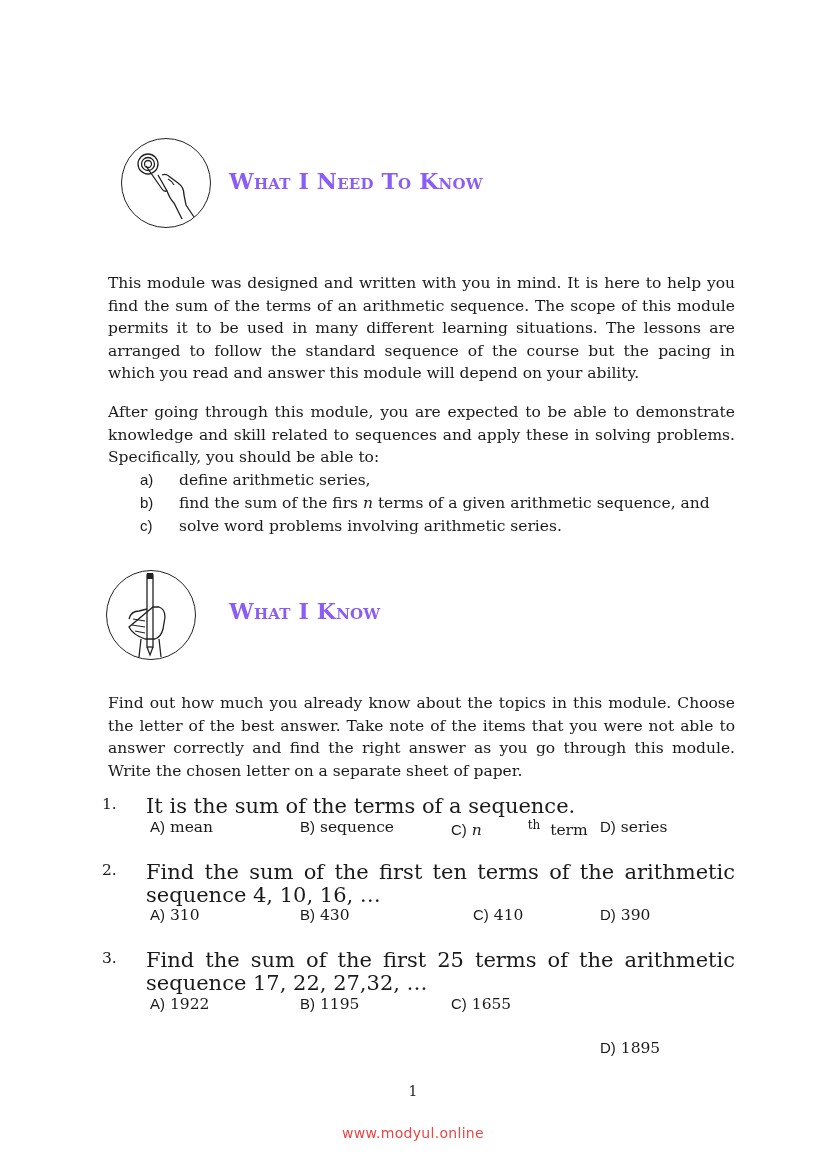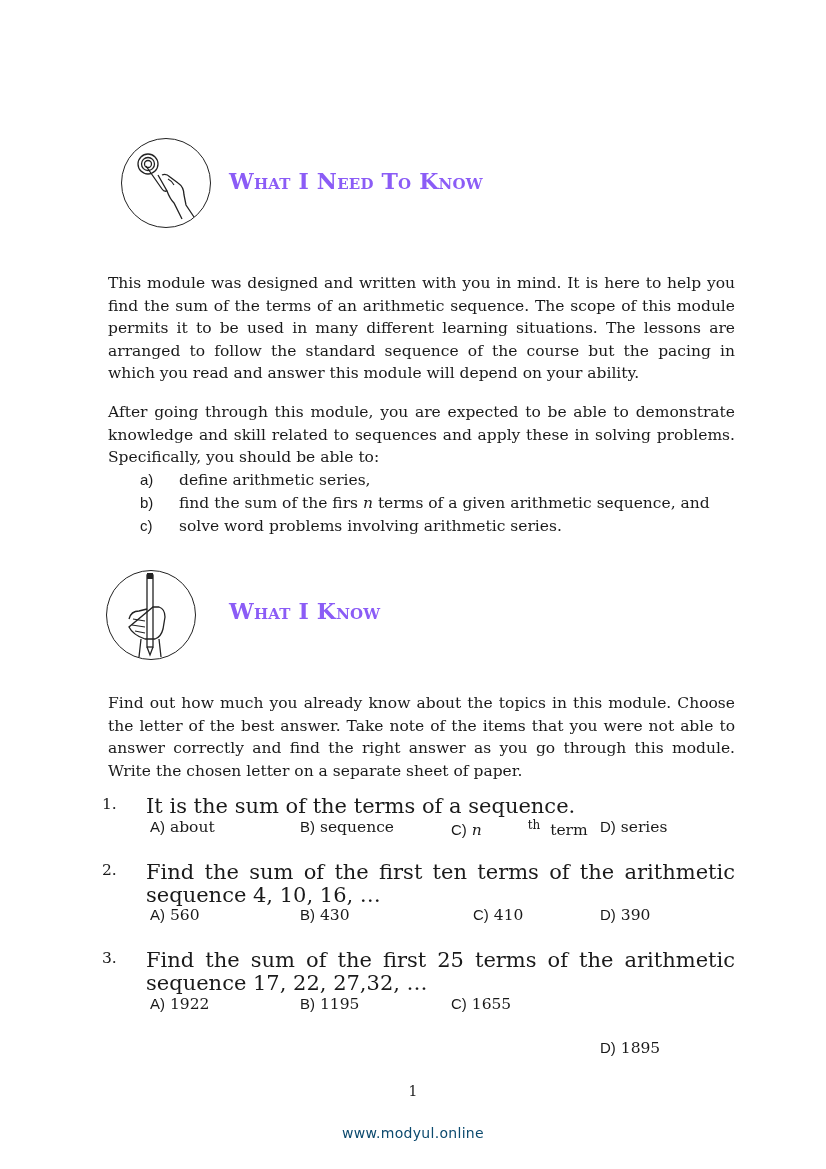--- a/index.html
+++ b/index.html
@@ -13,21 +13,21 @@
   .list-item { position: absolute; left: 140px; font-size: 15.5px; line-height: 22.6px; }
   .list-item .lbl { position: absolute; left: 0; font-family: "Liberation Sans", sans-serif; font-size: 15px; }
   .list-item .txt { position: absolute; left: 39px; white-space: nowrap; }
   .q-num { position: absolute; left: 102px; font-size: 15.5px; }
   .q-text { position: absolute; left: 146px; width: 589px; font-size: 21px; line-height: 22.6px;
             text-align: justify; text-align-last: left; margin: 0; }
   .choice { position: absolute; font-size: 15.5px; white-space: nowrap; }
   .choice .cl { font-family: "Liberation Sans", sans-serif; font-size: 15px; }
   .page-num { position: absolute; left: 0; width: 826px; top: 1083px; text-align: center; font-size: 14px; }
   .watermark { position: absolute; left: 0; width: 826px; top: 1125px; text-align: center;
-               font-family: "DejaVu Sans", "Liberation Sans", sans-serif; font-size: 14px; color: #0c4a6e; letter-spacing: 0.3px; }
+               font-family: "DejaVu Sans", "Liberation Sans", sans-serif; font-size: 14px; color: #ef4444; letter-spacing: 0.3px; }
   i.ital { font-style: italic; }
   sup { font-size: 12px; padding-left: 46px; }
 </style>
 </head>
 <body>
 
 <div class="icon-circle" style="left:121px; top:138px; width:90px; height:90px;">
   <svg width="88" height="88" viewBox="0 0 88 88">
     <circle cx="26" cy="25" r="10" fill="none" stroke="#222" stroke-width="1.3"></circle>
     <circle cx="26" cy="25" r="6.5" fill="none" stroke="#222" stroke-width="1.3"></circle>
@@ -70,30 +70,30 @@
 </div>
 <div class="heading" style="left:229px; top:598px;">What I Know</div>
 
 <p class="para" style="top:684px;">Find out how much you already know about the topics in this module. Choose the letter of the best answer. Take note of the items that you were not able to answer correctly and find the right answer as you go through this module. Write the chosen letter on a separate sheet of paper.</p>
 
 <div>
 
   <div>
     <span class="q-num" style="top:795px;">1.</span>
     <p class="q-text" style="top:795px;">It is the sum of the terms of a sequence.</p>
-    <span class="choice" style="left:150px; top:818px;"><span class="cl">A)</span> <span>about</span></span>
+    <span class="choice" style="left:150px; top:818px;"><span class="cl">A)</span> <span>mean</span></span>
     <span class="choice" style="left:300px; top:818px;"><span class="cl">B)</span> <span>sequence</span></span>
     <span class="choice" style="left:451px; top:818px;"><span class="cl">C)</span> <i class="ital">n</i><sup>th</sup>&nbsp;<span> term</span></span>
     <span class="choice" style="left:600px; top:818px;"><span class="cl">D)</span> <span>series</span></span>
   </div>
 
   <div>
     <span class="q-num" style="top:861px;">2.</span>
     <p class="q-text" style="top:861px;">Find the sum of the first ten terms of the arithmetic sequence 4, 10, 16, …</p>
-    <span class="choice" style="left:150px; top:906px;"><span class="cl">A)</span> <span>560</span></span>
+    <span class="choice" style="left:150px; top:906px;"><span class="cl">A)</span> <span>310</span></span>
     <span class="choice" style="left:300px; top:906px;"><span class="cl">B)</span> <span>430</span></span>
     <span class="choice" style="left:473px; top:906px;"><span class="cl">C)</span> <span>410</span></span>
     <span class="choice" style="left:600px; top:906px;"><span class="cl">D)</span> <span>390</span></span>
   </div>
 
   <div>
     <span class="q-num" style="top:949px;">3.</span>
     <p class="q-text" style="top:949px;">Find the sum of the first 25 terms of the arithmetic sequence 17, 22, 27,32, …</p>
     <span class="choice" style="left:150px; top:995px;"><span class="cl">A)</span> <span>1922</span></span>
     <span class="choice" style="left:300px; top:995px;"><span class="cl">B)</span> <span>1195</span></span>

